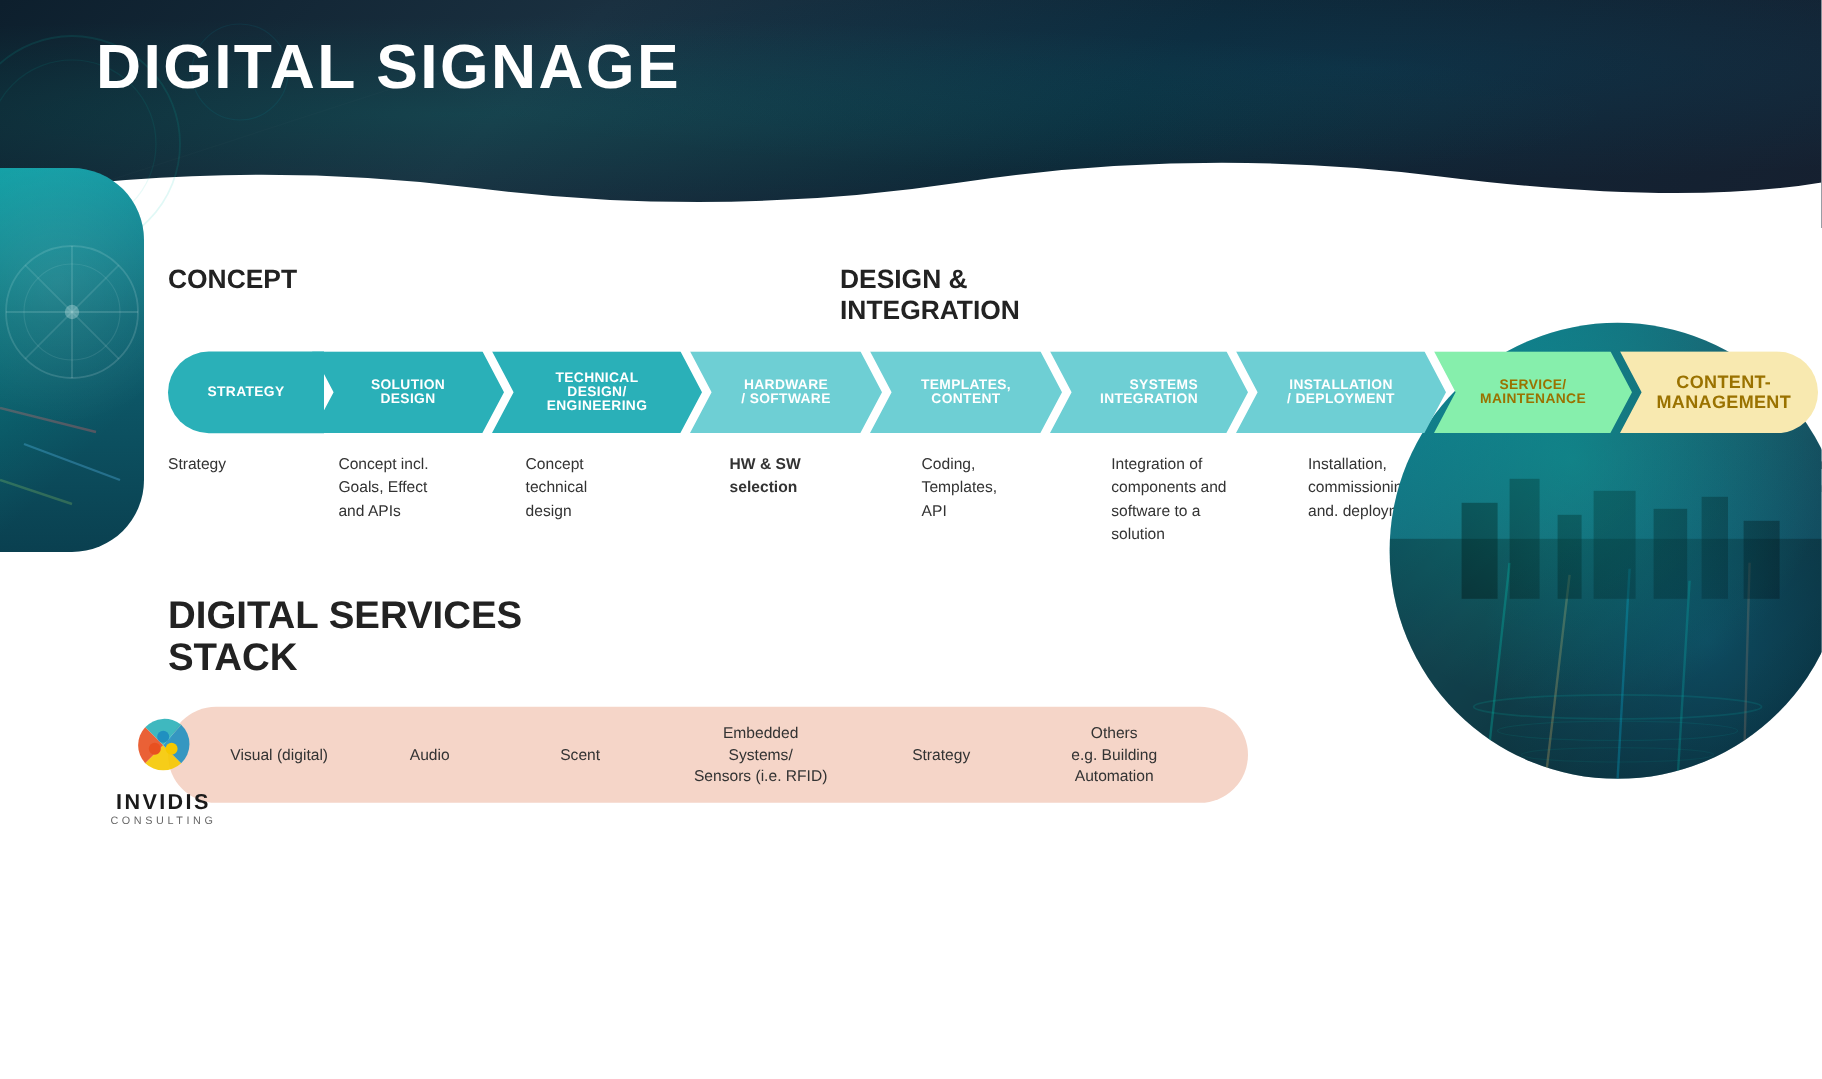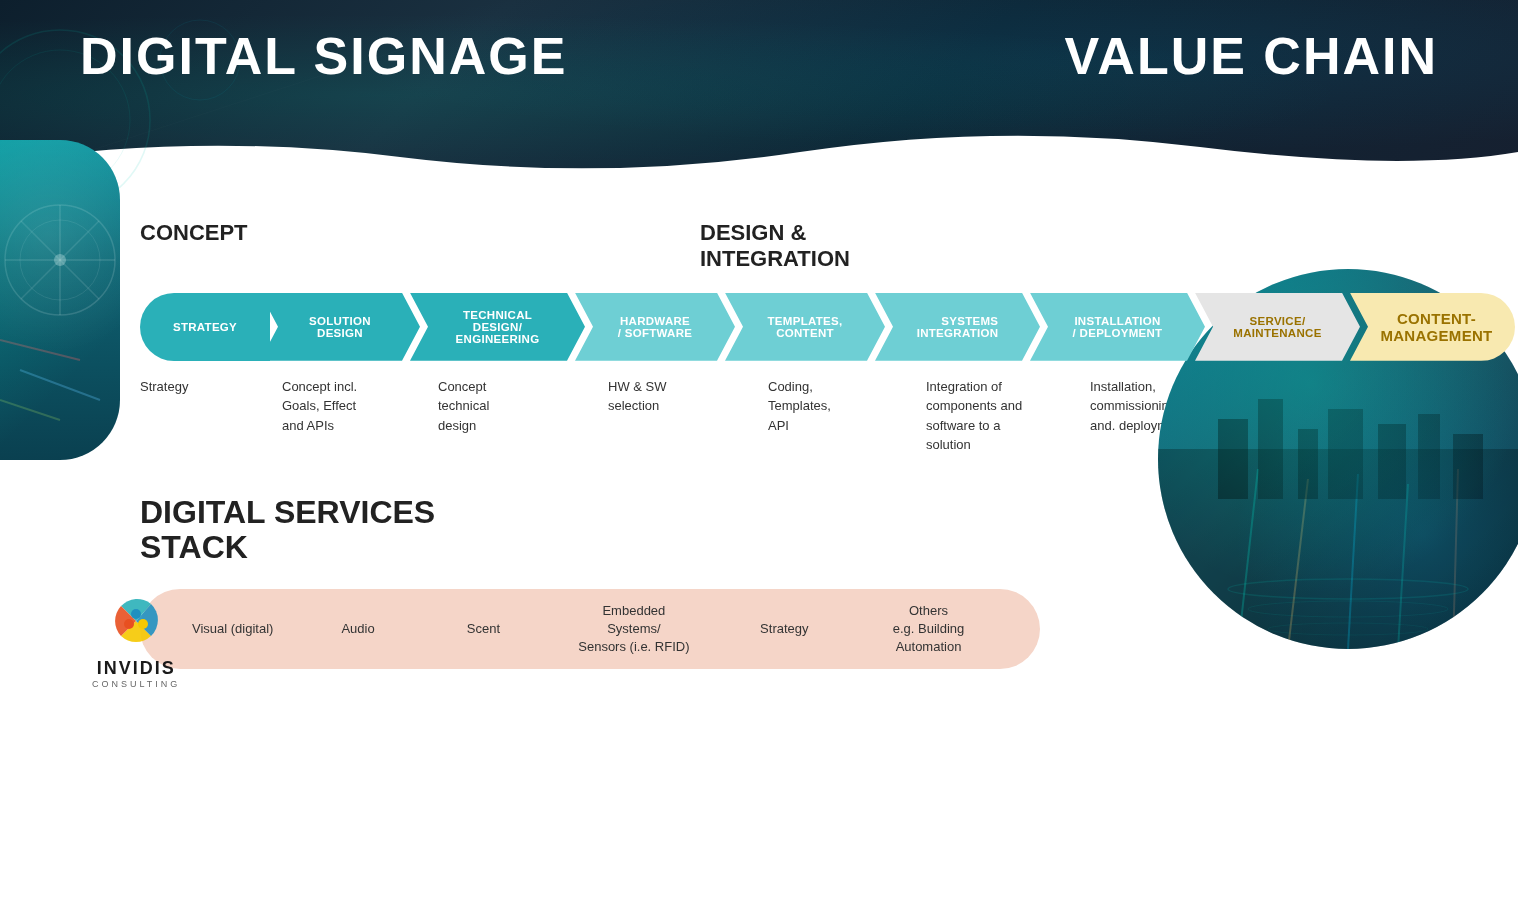--- a/index.html
+++ b/index.html
@@ -204,21 +204,20 @@
   <div class="header-bg"></div>
 
   <svg style="position:absolute;top:0;left:0;width:100%;height:100%;z-index:1;opacity:0.3" viewBox="0 0 1518 190" preserveAspectRatio="none">
     <circle cx="60" cy="120" r="90" fill="none" stroke="rgba(0,200,180,0.4)" stroke-width="1.5"></circle>
     <circle cx="60" cy="120" r="70" fill="none" stroke="rgba(0,200,180,0.3)" stroke-width="1"></circle>
     <circle cx="200" cy="60" r="40" fill="none" stroke="rgba(0,180,200,0.3)" stroke-width="1"></circle>
     <line x1="0" y1="180" x2="400" y2="50" stroke="rgba(255,255,255,0.05)" stroke-width="1"></line>
   </svg>
   <div class="header-titles">
     <span class="header-title-left">DIGITAL SIGNAGE</span>
-    <span class="header-title-right">VALUE CHAIN</span>
   </div>
 
   <svg class="header-wave" viewBox="0 0 1518 60" preserveAspectRatio="none">
     <path d="M0,60 L0,30 Q200,0 400,25 Q600,50 800,20 Q1000,-10 1200,15 Q1400,40 1518,20 L1518,60 Z" fill="#fff"></path>
   </svg>
 </div>
 
 <div class="left-deco">
   <svg width="120" height="320" viewBox="0 0 120 320">
 
@@ -322,21 +321,21 @@
       width:175px;height:68px;
       clip-path:polygon(0 0,calc(100% - 18px) 0,100% 50%,calc(100% - 18px) 100%,0 100%,18px 50%);
       margin-left:-10px;
       font-size:11.5px;font-weight:900;text-transform:uppercase;letter-spacing:0.3px;
       position:relative;z-index:3;flex-shrink:0;padding:0 28px;">
       <span>INSTALLATION<br>/ DEPLOYMENT</span>
     </div>
 
     <div style="
       display:flex;align-items:center;justify-content:center;text-align:center;
-      background:#e5e5e5;color:#9a7200;
+      background:#86efac;color:#9a7200;
       width:165px;height:68px;
       clip-path:polygon(0 0,calc(100% - 18px) 0,100% 50%,calc(100% - 18px) 100%,0 100%,18px 50%);
       margin-left:-10px;
       font-size:11.5px;font-weight:900;text-transform:uppercase;letter-spacing:0.3px;
       position:relative;z-index:2;flex-shrink:0;padding:0 28px;">
       <span>SERVICE/<br>MAINTENANCE</span>
     </div>
 
     <div style="
       display:flex;align-items:center;justify-content:center;text-align:center;
@@ -359,21 +358,21 @@
     </div>
 
     <div style="width:140px;flex-shrink:0;font-size:13px;color:#333;line-height:1.5;margin-left:12px;">
       <span>Concept incl.<br>Goals, Effect<br>and APIs</span>
     </div>
 
     <div style="width:150px;flex-shrink:0;font-size:13px;color:#333;line-height:1.5;margin-left:16px;">
       <span>Concept<br>technical<br>design</span>
     </div>
 
-    <div style="width:140px;flex-shrink:0;font-size:13px;color:#333;line-height:1.5;margin-left:20px;">
+    <div style="width:140px;flex-shrink:0;font-size:13px;color:#333;line-height:1.5;margin-left:20px;font-weight:bold;">
       <span>HW &amp; SW<br>selection</span>
     </div>
 
     <div style="width:140px;flex-shrink:0;font-size:13px;color:#333;line-height:1.5;margin-left:20px;">
       <span>Coding,<br>Templates,<br>API</span>
     </div>
 
     <div style="width:150px;flex-shrink:0;font-size:13px;color:#333;line-height:1.5;margin-left:18px;">
       <span>Integration of<br>components and<br>software to a<br>solution</span>
     </div>

